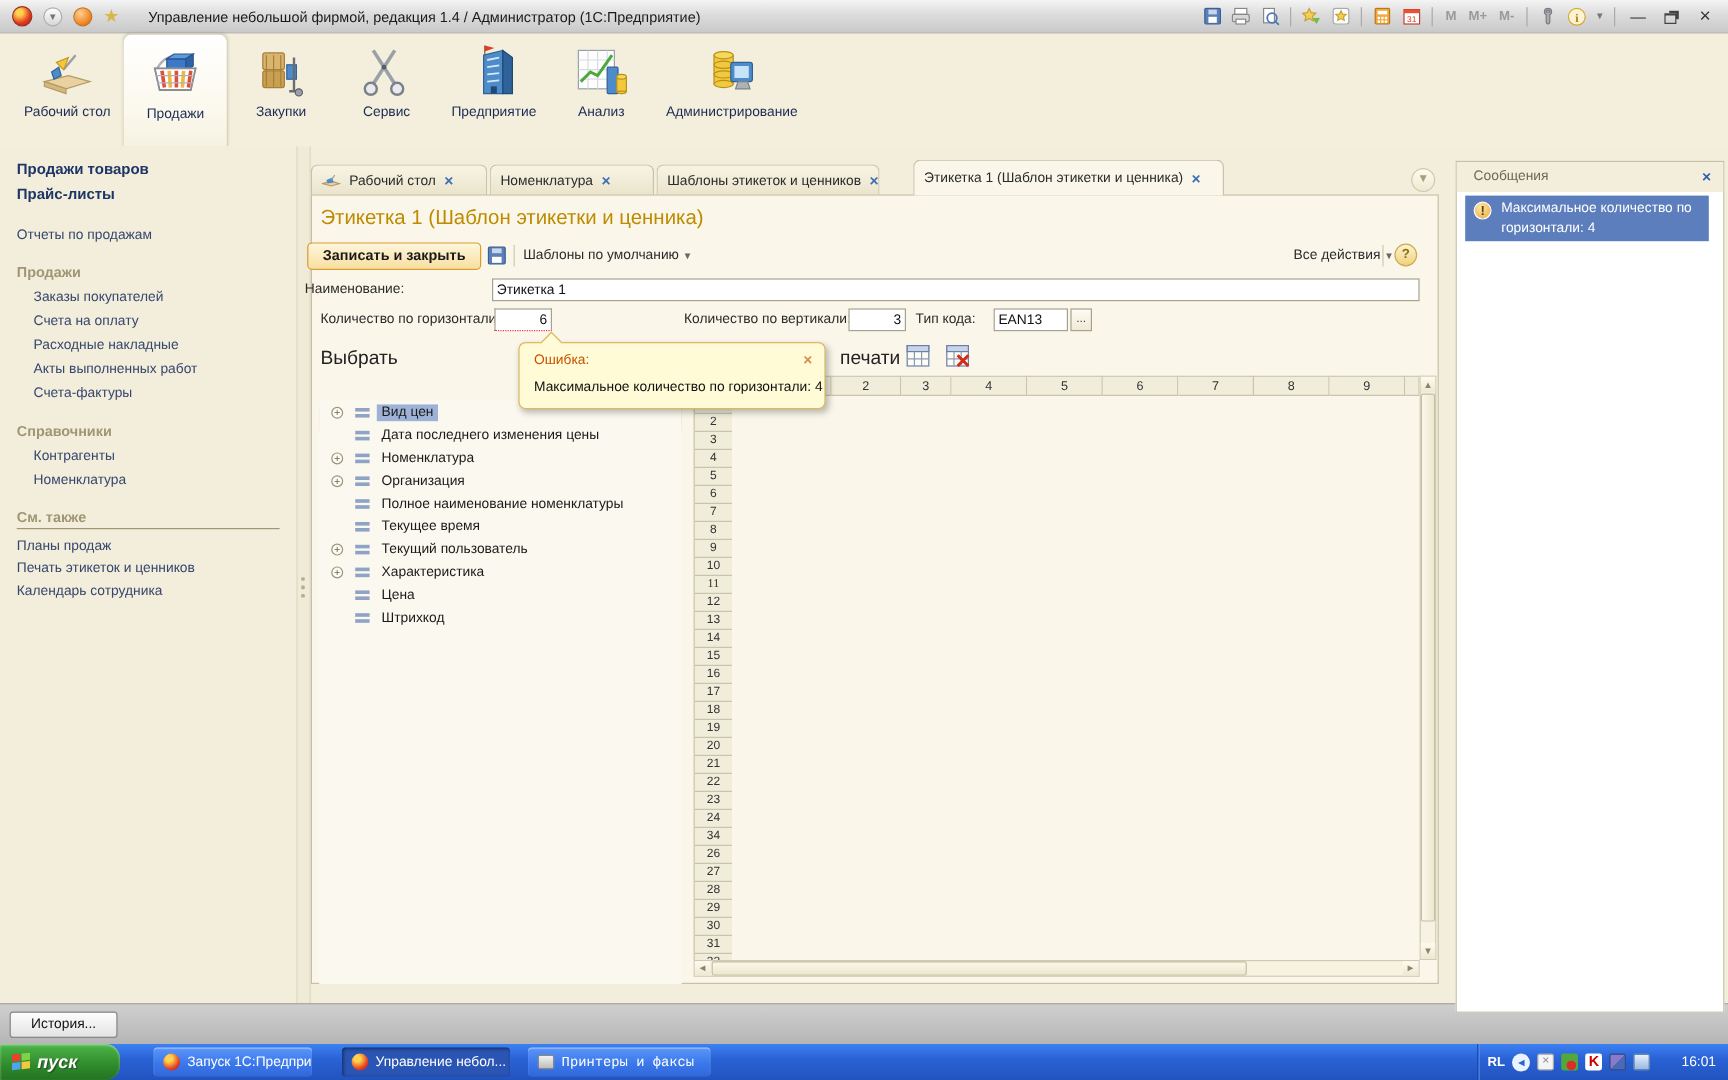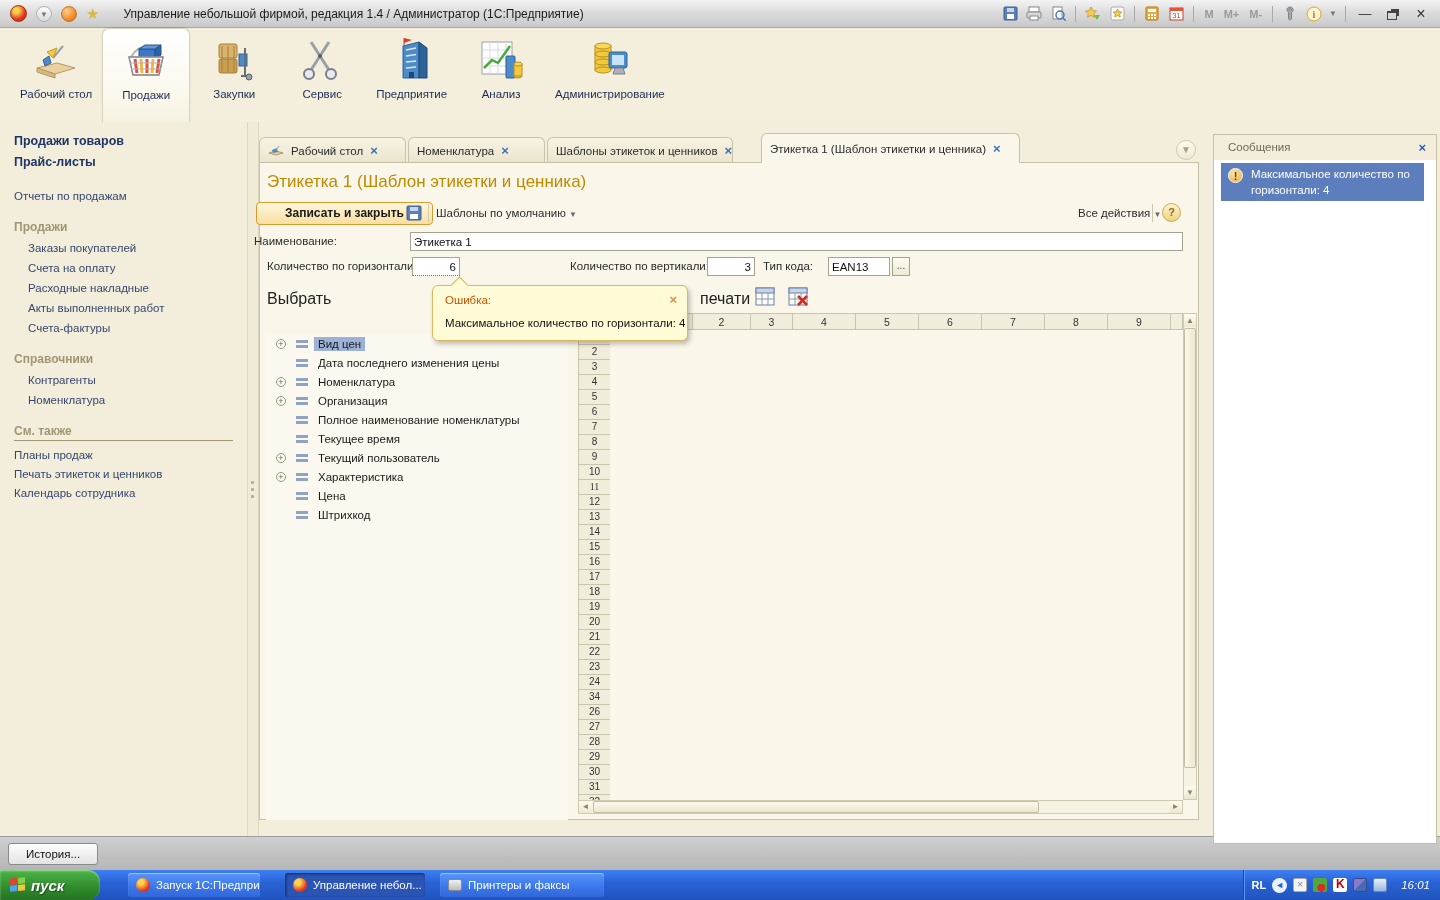--- a/index.html
+++ b/index.html
@@ -47,21 +47,21 @@
   
   .tab { position:absolute; height:26px; top:137px; background:linear-gradient(#F8F4E4,#EAE4CC); border:1px solid #C8C2A8; border-bottom:none; border-radius:6px 6px 0 0; display:flex; align-items:center; padding:0 8px; gap:7px; cursor:pointer; }
   .tab .tlabel { font-size:11.5px; color:#2B2B2B; white-space:nowrap; }
   .tab .tclose { color:#3C6EB4; font-weight:bold; font-size:13px; line-height:12px; cursor:pointer; }
   .tab.active { top:133px; height:30px; background:#FAF7EA; z-index:3; }
   .tabs-scroll { position:absolute; left:1176px; top:140px; width:20px; height:20px; border-radius:50%; background:linear-gradient(#FDFBF0,#EFE9D2); border:1px solid #CFC9AE; color:#A89F7E; text-align:center; line-height:18px; font-size:10px; cursor:pointer; }
 
   
   .panel { position:absolute; left:259px; top:162px; width:940px; height:658px; background:#FAF7EA; border:1px solid #C5C0A6; z-index:2; }
   .editor-title { position:absolute; left:267px; top:172px; font-size:17px; color:#BE8A00; z-index:2; }
-  .btn-primary { position:absolute; left:256px; top:202px; height:23px; padding:0 28px; background:linear-gradient(#FEF6DC,#F8DFA0); border:1px solid #D99C2B; border-radius:4px; font-weight:bold; font-size:12px; color:#1A1A1A; line-height:21px; z-index:2; cursor:pointer; }
+  .btn-primary { position:absolute; left:256px; top:202px; height:23px; padding:0 12px; background:linear-gradient(#FEF6DC,#F8DFA0); border:1px solid #D99C2B; border-radius:4px; font-weight:bold; font-size:12px; color:#1A1A1A; line-height:21px; z-index:2; cursor:pointer; }
   .mini-btn { position:absolute; width:20px; height:20px; display:flex; align-items:center; justify-content:center; z-index:2; cursor:pointer; }
   .menu-btn { position:absolute; font-size:11.5px; color:#2B2B2B; z-index:2; cursor:pointer; }
   .tool-sep { position:absolute; width:1px; height:18px; background:#CFC9AE; z-index:2; }
   .help-btn { position:absolute; left:1162px; top:203px; width:19px; height:19px; border-radius:50%; background:linear-gradient(#FDF3CF,#F0D27E); border:1px solid #CDA94E; color:#8A6A14; font-weight:bold; font-size:11px; text-align:center; line-height:17px; z-index:2; cursor:pointer; }
 
   .frm-label { position:absolute; font-size:11.5px; color:#2B2B2B; z-index:2; }
   .frm-input { position:absolute; height:19px; background:#FFF; border:1px solid #A6A28C; font-size:11.5px; padding:0 3px; z-index:2; font-family:inherit; color:#111; }
   .frm-input.num { text-align:right; }
   .frm-input.err { border-bottom:1px dotted #E03A3A; }
   .dots-btn { position:absolute; left:892px; top:257px; width:18px; height:19px; background:linear-gradient(#FDFCF4,#EFEAD4); border:1px solid #A6A28C; font-size:10px; text-align:center; line-height:16px; color:#444; z-index:2; cursor:pointer; }
@@ -128,21 +128,21 @@
   .start-btn .flag i:nth-child(3){background:#4FA4EE;} .start-btn .flag i:nth-child(4){background:#F5C93F;}
   .start-btn .stxt { color:#FFF; font-weight:bold; font-style:italic; font-size:15px; text-shadow:1px 1px 1px rgba(0,0,0,.4); }
   .task-btn { position:absolute; top:3px; height:24px; background:linear-gradient(#5A95F8,#3B78EC 55%,#3168D8); border-radius:3px; box-shadow:inset 0 1px 1px rgba(255,255,255,.45); display:flex; align-items:center; gap:6px; padding:0 8px; color:#FFF; font-size:11.5px; white-space:nowrap; overflow:hidden; cursor:pointer; }
   .task-btn.active { background:#2A55B4; box-shadow:inset 1px 1px 3px rgba(0,0,0,.5); }
   .task-ico-1c { width:14px; height:14px; border-radius:50%; background:radial-gradient(circle at 35% 30%,#FFD24D 20%,#E23B24 65%,#B01E10); flex:none; }
   .task-ico-prn { width:14px; height:12px; background:linear-gradient(#F2F2F2,#BDBDBD); border-radius:2px; border:1px solid #888; flex:none; }
   .tray { position:absolute; right:0; top:0; height:30px; display:flex; align-items:center; gap:6px; padding:0 10px 0 8px; border-left:1px solid #1C48A8; box-shadow:inset 1px 0 0 #5B95F5; }
   .tray .lang { color:#FFF; font-size:11px; font-weight:bold; }
   .tray .chev { width:15px; height:15px; border-radius:50%; background:#EAF2FE; color:#2A63D6; font-size:9px; text-align:center; line-height:14px; cursor:pointer; }
   .tray-ico { width:14px; height:14px; border-radius:2px; flex:none; }
-  .tray .clock { color:#FFF; font-size:11.5px; margin-left:8px;font-style:italic; }
+  .tray .clock { color:#FFF; font-size:11.5px; margin-left:20px; }
 
   svg { display:block; }
 </style>
 </head>
 <body>
 
 <div class="screen">
 
   <div class="titlebar">
     <div class="tb-left">
@@ -637,21 +637,21 @@
       <span class="stxt">пуск</span>
     </div>
     <div class="task-btn" style="left:128px; width:132px;">
       <span class="task-ico-1c"></span>
       <span>Запуск 1С:Предпри...</span>
     </div>
     <div class="task-btn active" style="left:285px; width:140px;">
       <span class="task-ico-1c"></span>
       <span>Управление небол...</span>
     </div>
-    <div class="task-btn" style="left:440px; width:164px;">
+    <div class="task-btn" style="left:440px; width:152px;font-family:Liberation Mono, monospace;">
       <span class="task-ico-prn"></span>
       <span>Принтеры и факсы</span>
     </div>
     <div class="tray">
       <span class="lang">RL</span>
       <span class="chev">◄</span>
       <span class="tray-ico" style="background:#F4F4F4; border:1px solid #AAA; color:#888; font-size:10px; text-align:center; line-height:12px;">×</span>
       <span class="tray-ico" style="background:radial-gradient(circle at 60% 70%, #D83028 30%, #52A83C 32%);"></span>
       <span class="tray-ico" style="background:#FFF; color:#C80000; font-weight:bold; font-size:12px; text-align:center; line-height:13px;">K</span>
       <span class="tray-ico" style="background:linear-gradient(135deg,#8A7AC8 50%,#4A6AB8 50%); border:1px solid #3A4A88;"></span>

